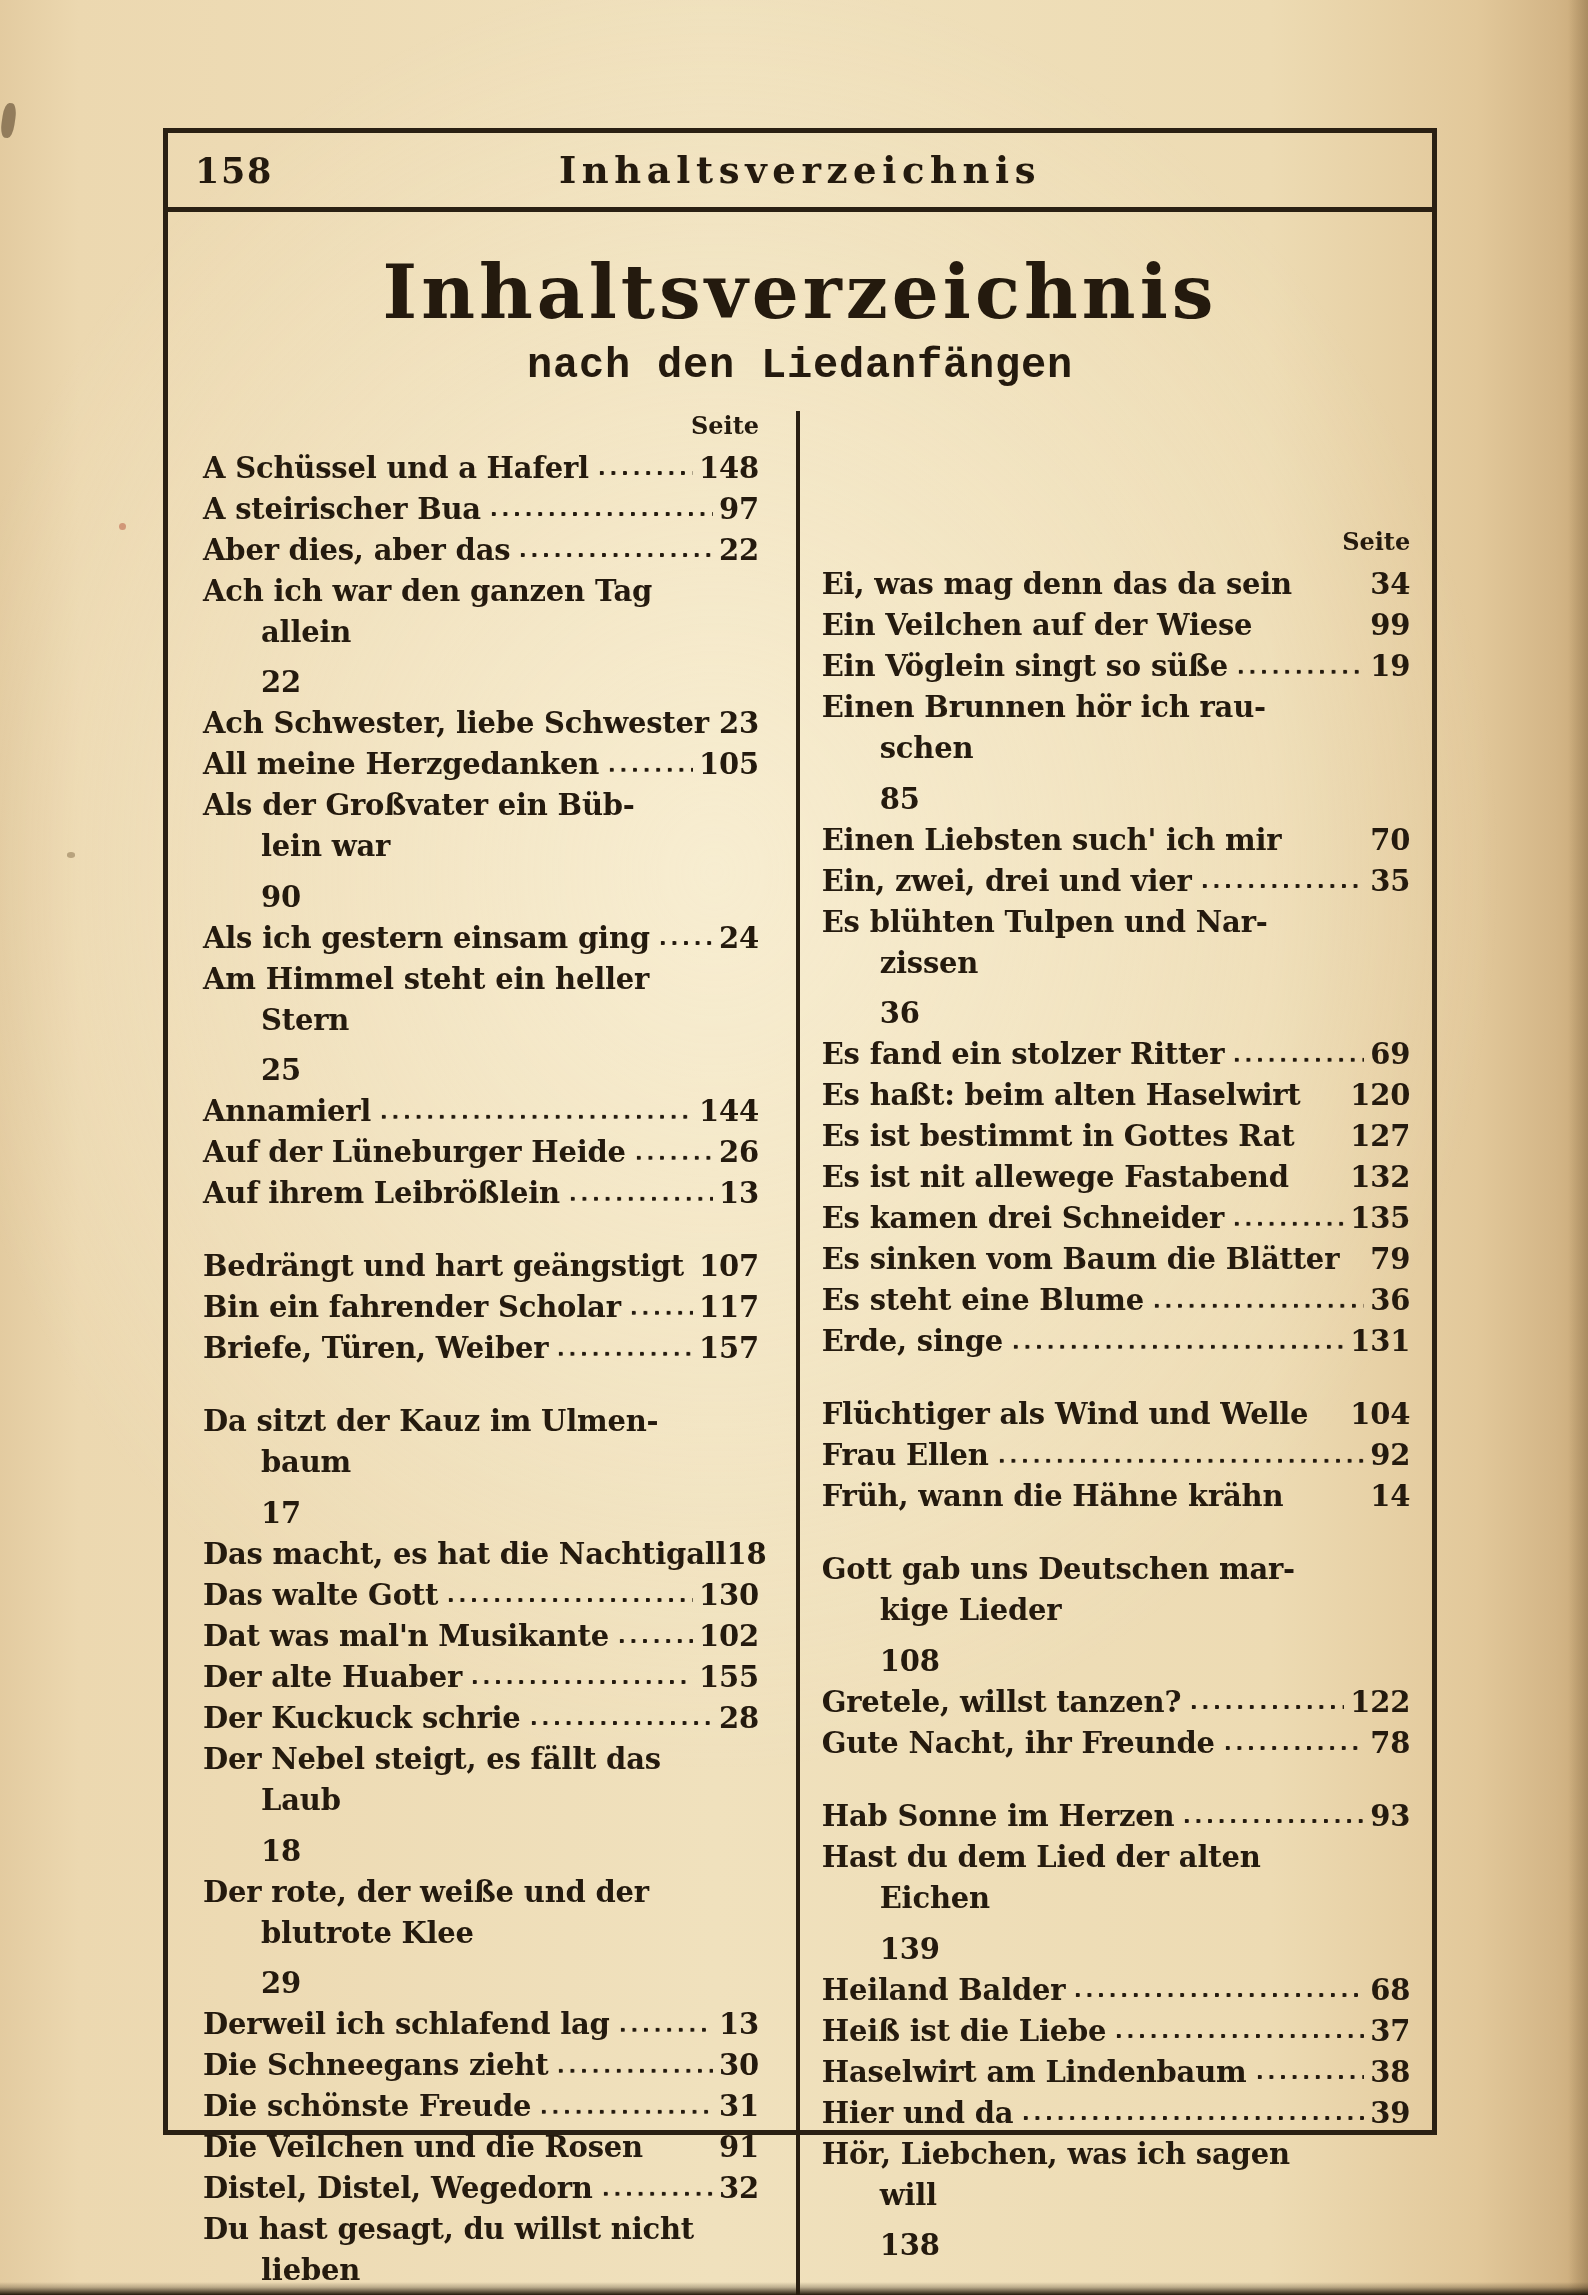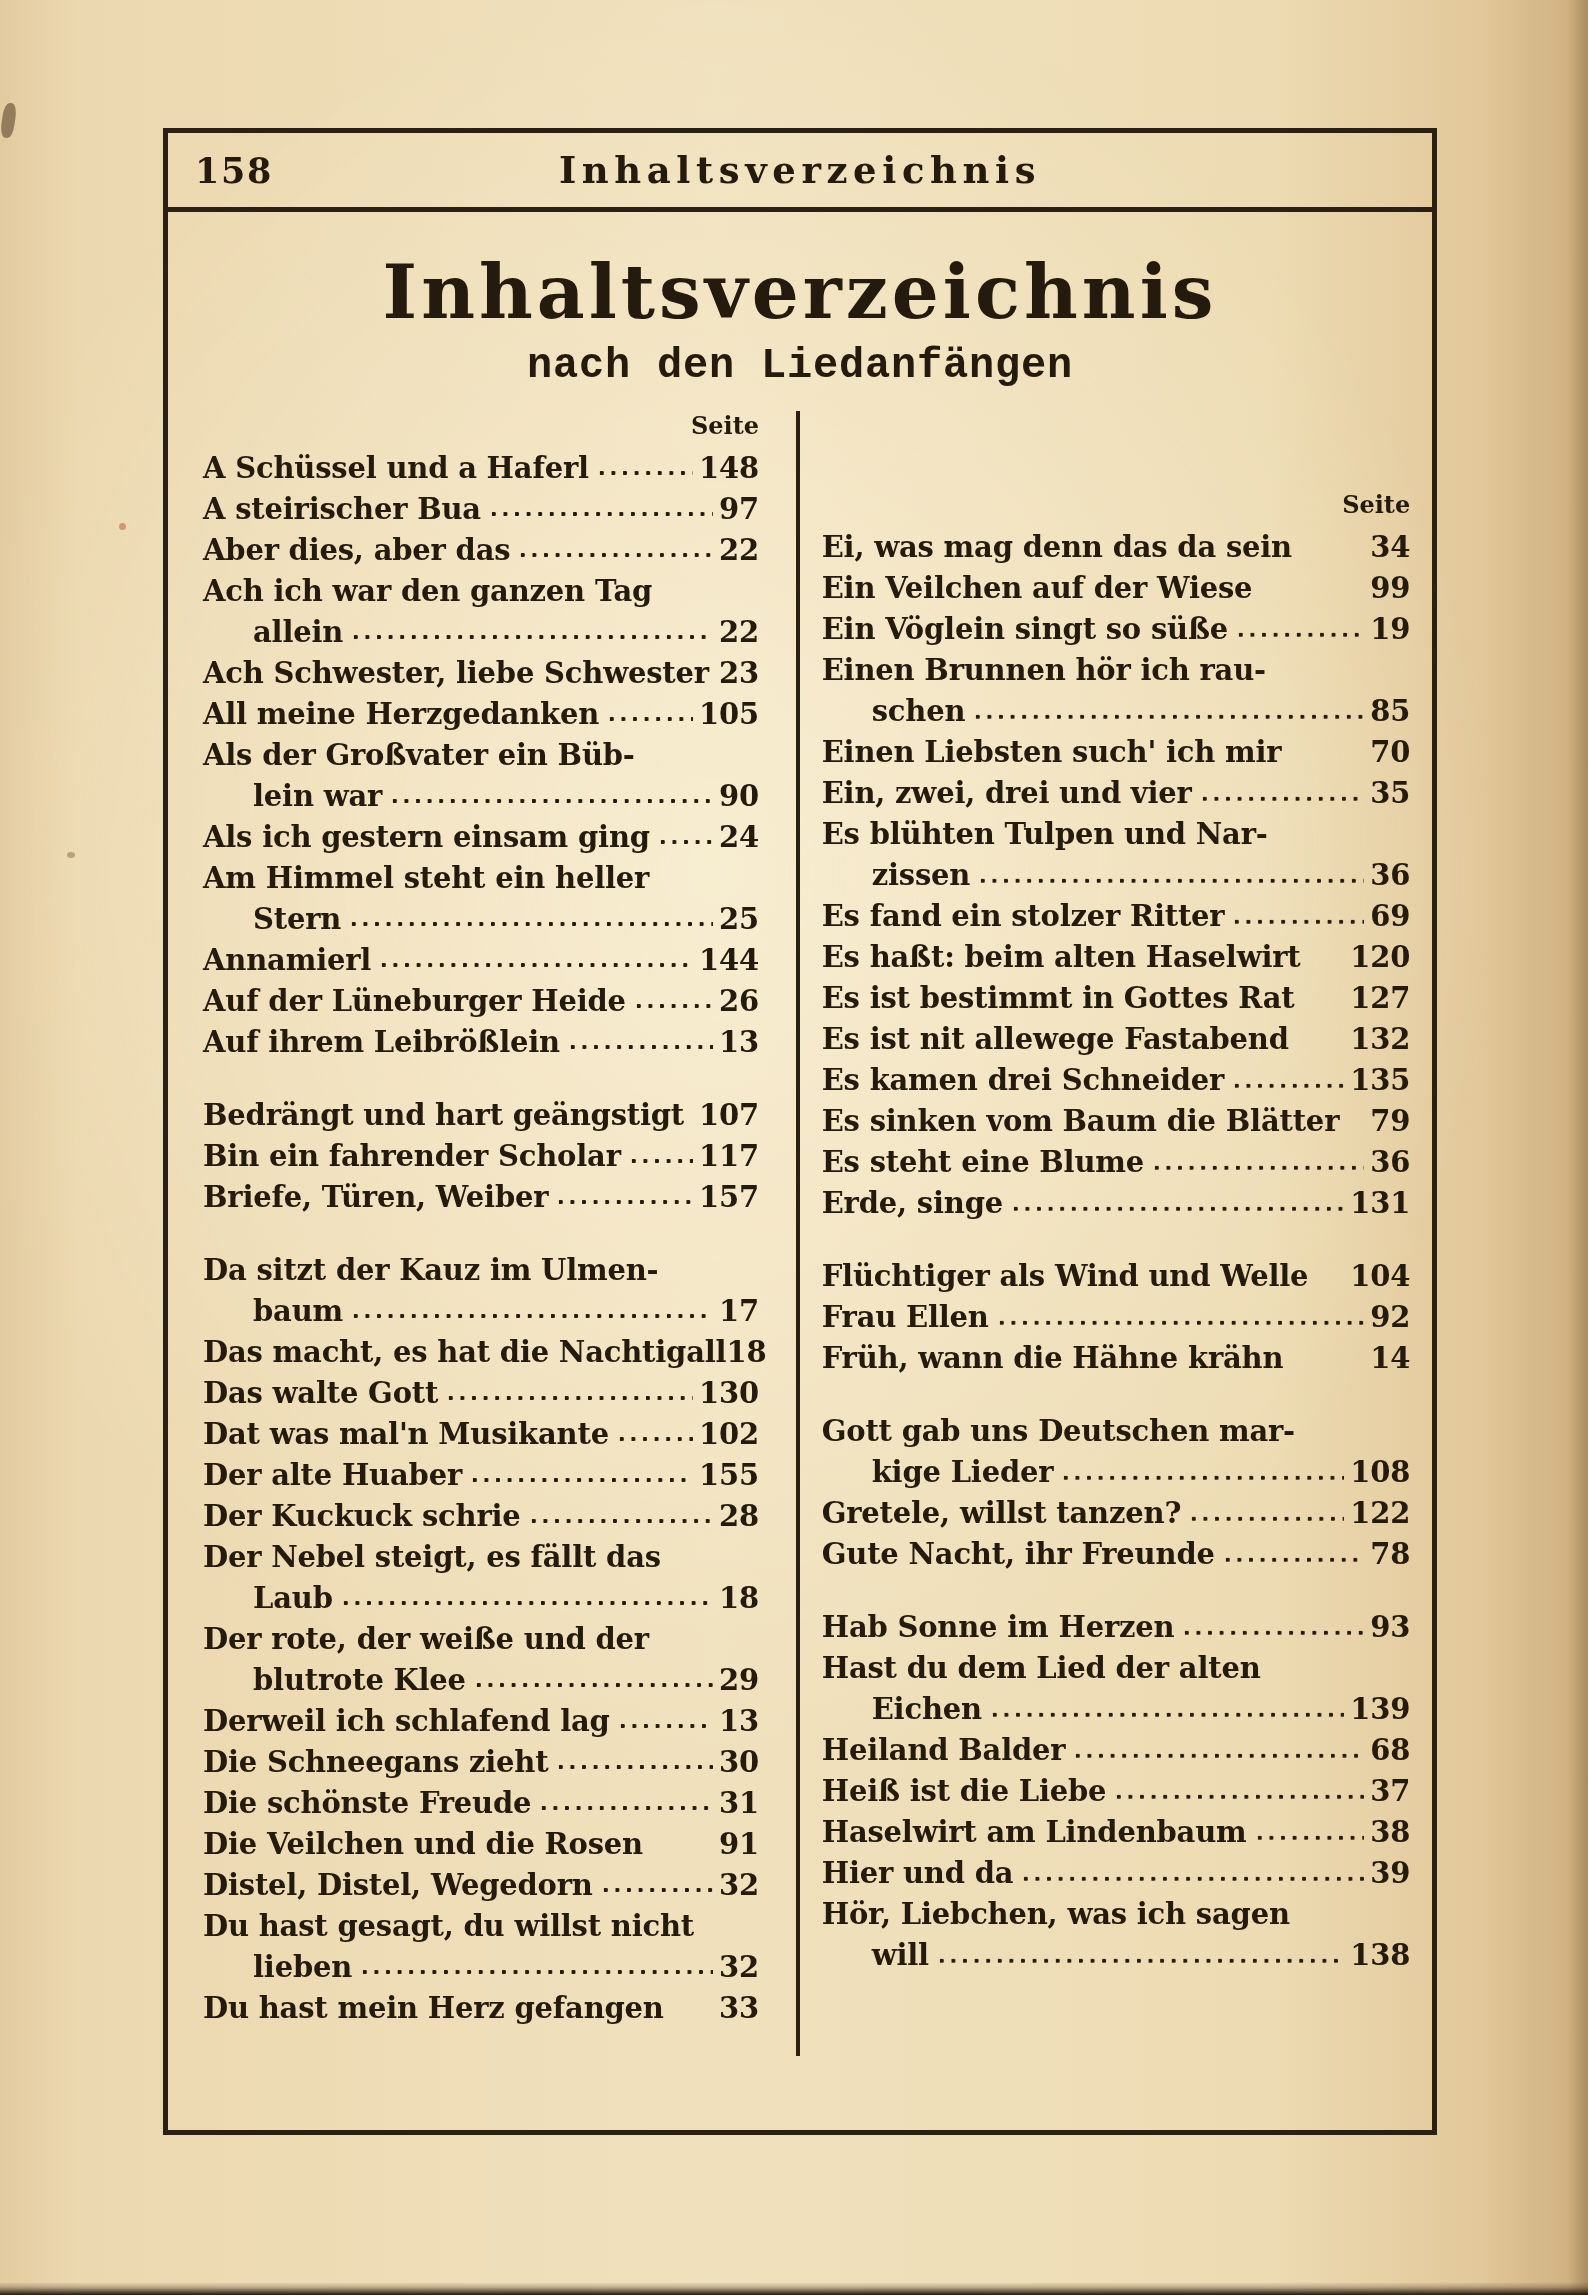--- a/index.html
+++ b/index.html
@@ -39,21 +39,21 @@
 
   .cols{display:flex;align-items:center;margin-top:21px;}
   .col{box-sizing:border-box;width:50%;}
   .col.left{padding:0 37px 0 35px;border-right:4px solid #2a2013;min-height:1645px;}
   .col.right{padding:0 21px 0 22.5px;margin-left:-0.8px;}
   .seite{text-align:right;font-size:24px;font-weight:700;padding-bottom:8px;}
 
   .group + .group{margin-top:32px;}
   .line{display:flex;align-items:baseline;font-size:29px;line-height:41px;font-weight:700;letter-spacing:-0.2px;}
   .line .t,.line .t2{white-space:nowrap;}
-  .cont{padding-left:50px;}
+  .cont{padding-left:50px;flex-direction:column;}
   .dots{flex:1 1 auto;height:9.6px;margin:0 6.4px 0 8px;
     background-image:radial-gradient(circle 2.1px at 4.8px 4.8px,#241a0e 2px,rgba(0,0,0,0) 2.2px);
     background-size:11.6px 9.6px;background-repeat:repeat-x;background-position:left bottom;}
   .fill{flex:1 1 auto;}
   .pg{text-align:right;font-variant-numeric:tabular-nums;}
 </style>
 </head>
 <body>
 
 <div class="speck-a"></div>

